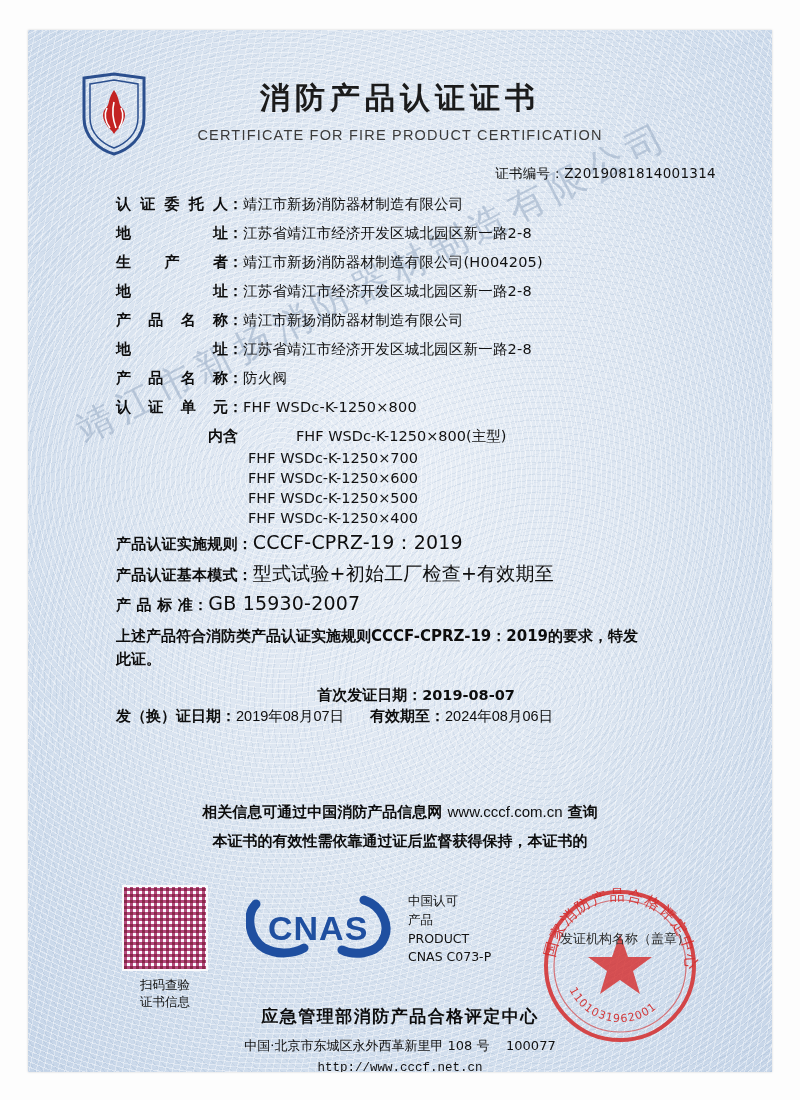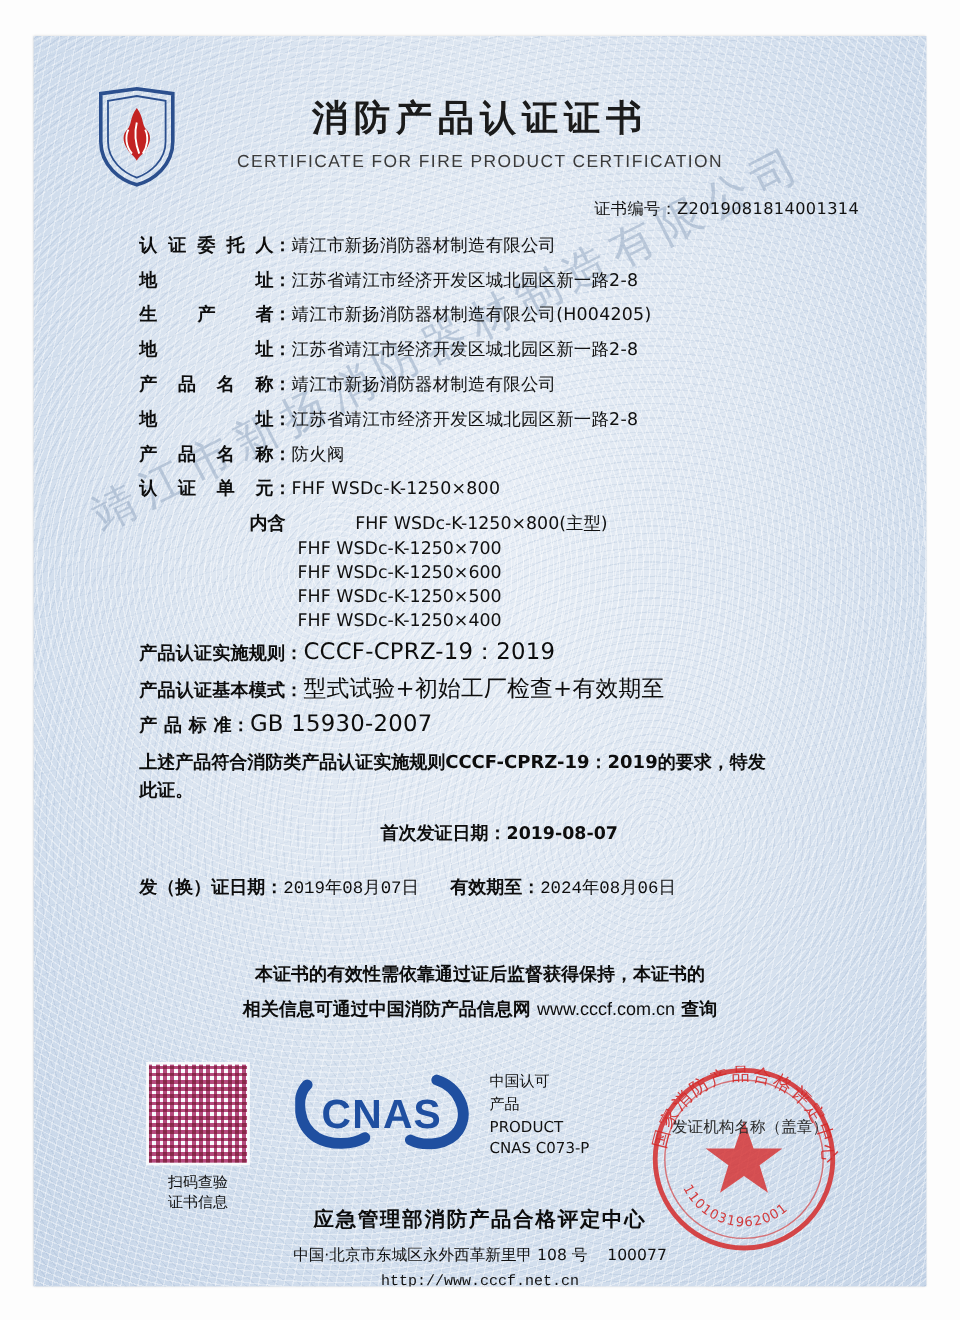--- a/index.html
+++ b/index.html
@@ -206,22 +206,22 @@
     font-family: "DejaVu Sans", sans-serif;
     font-size: 15px;
     font-weight: bold;
     color: #0d0d0d;
   }
   .date-first .plain {
     font-weight: bold;
     font-size: 14.5px;
   }
   .date-issue {
-    margin-top: 26px;
-    font-family: Liberation Mono, monospace;
+    margin-top: 2px;
+    font-family: Liberation Sans, sans-serif;
     font-size: 15px;
     font-weight: bold;
     color: #0d0d0d;
   }
   .date-issue .plain { font-weight: normal; font-size: 14.5px; }
   .gap { display: inline-block; width: 26px; }
   .notice {
     position: absolute;
     left: 0;
     top: 768px;
@@ -430,24 +430,24 @@
 
         <div class="date-first">
           <span>首次发证日期：</span><span class="plain">2019-08-07</span>
         </div>
         <div class="date-issue">
           <span>发（换）证日期：</span><span class="plain">2019年08月07日</span><span class="gap"></span><span>有效期至：</span><span class="plain">2024年08月06日</span>
         </div>
       </div>
 
       <div class="notice">
-        <div>本证书的有效性需依靠通过证后监督获得保持，本证书的</div>
         <div>
           <span>相关信息可通过中国消防产品信息网 </span><span class="url">www.cccf.com.cn</span><span> 查询</span>
         </div>
+        <div>本证书的有效性需依靠通过证后监督获得保持，本证书的</div>
       </div>
 
       <div class="qr-block">
         <div class="qr"></div>
         <div class="qr-cap">
           <div>扫码查验</div>
           <div>证书信息</div>
         </div>
       </div>
 

